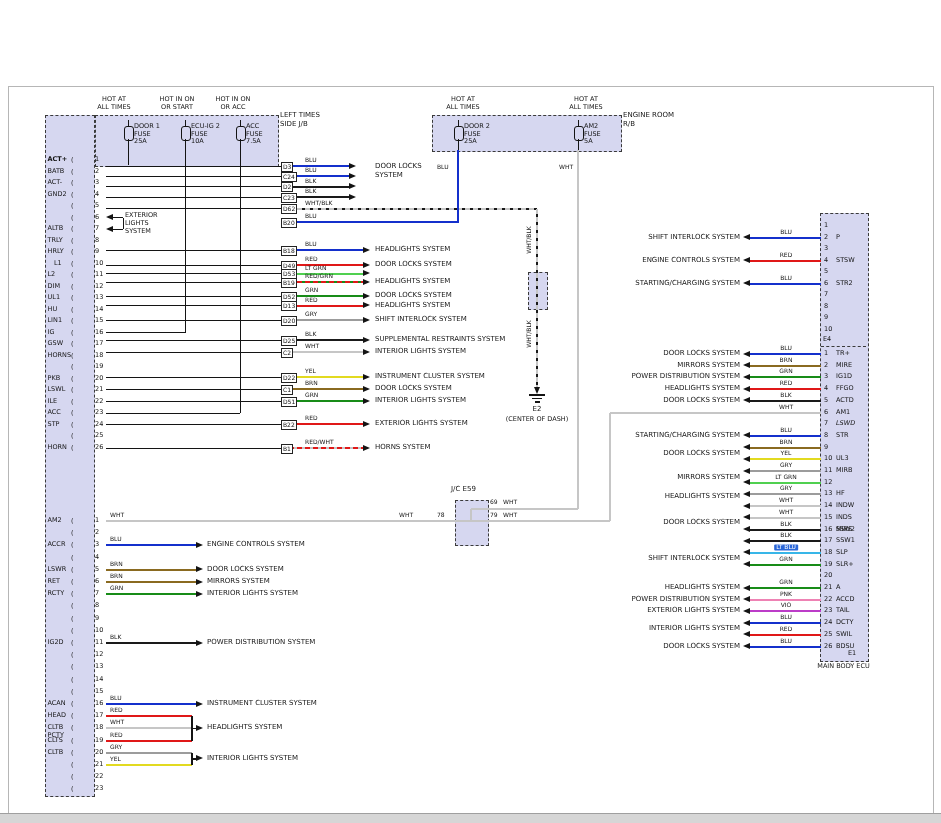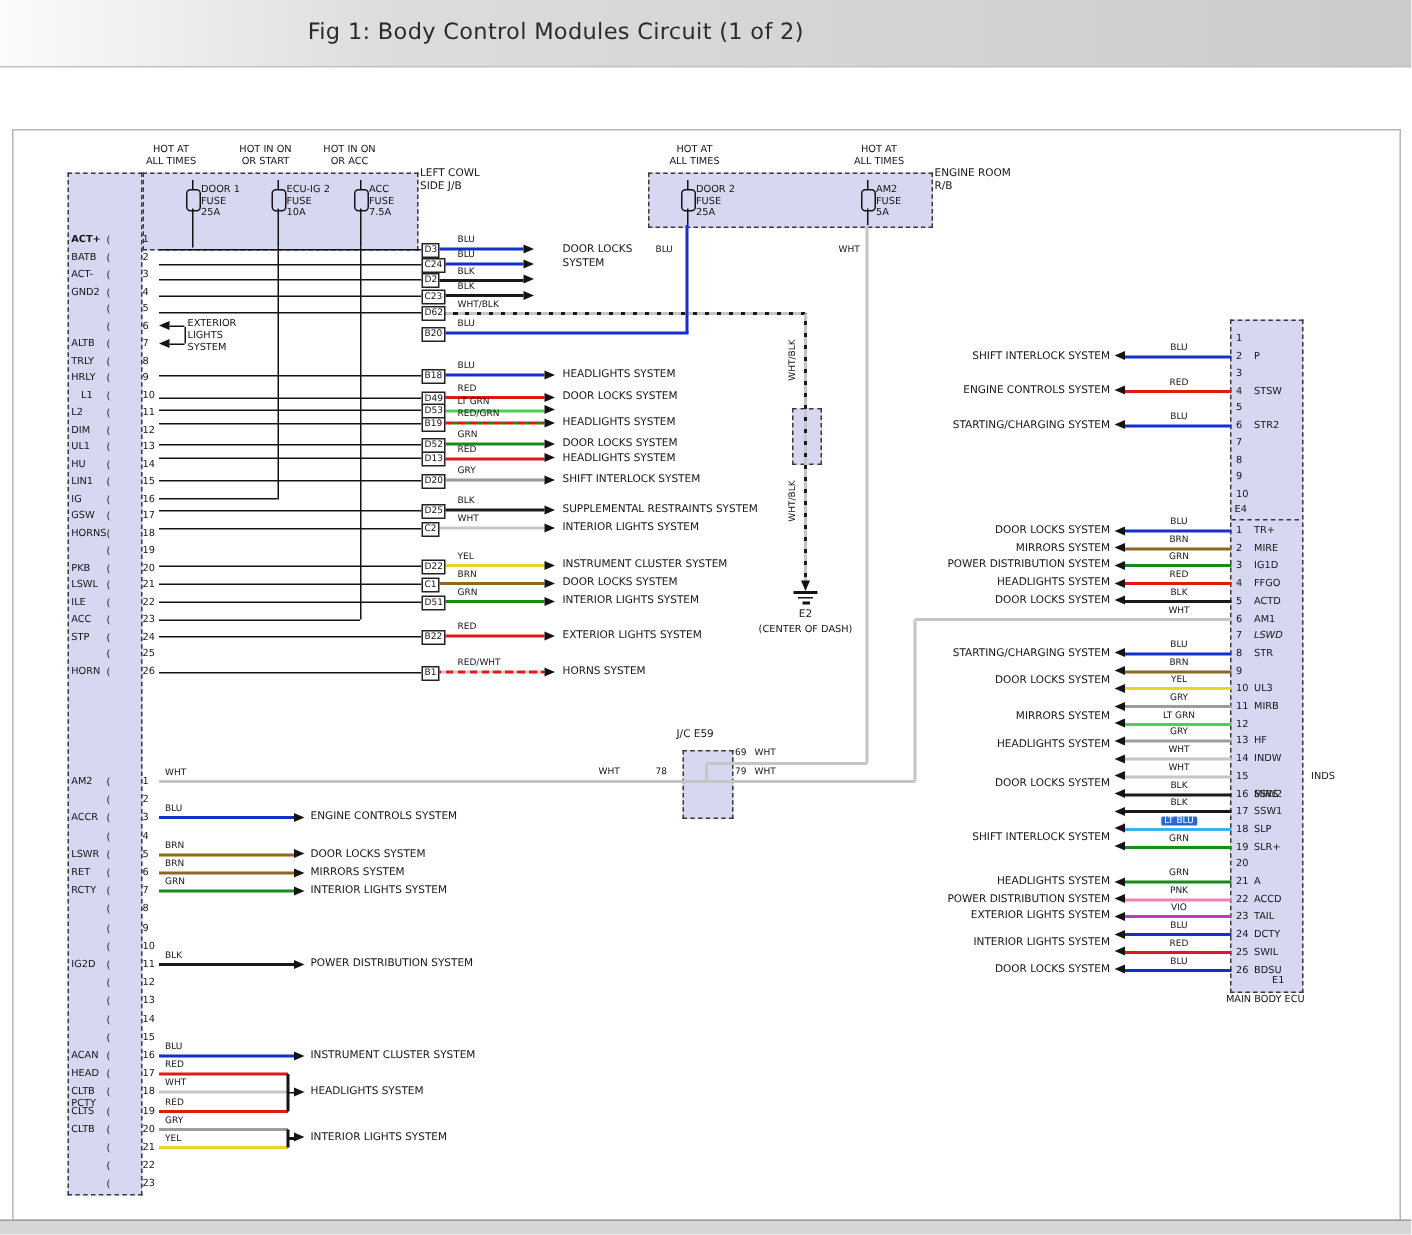--- a/index.html
+++ b/index.html
@@ -22,23 +22,20 @@
   .pinbox{border:1px solid #222;background:#fff;font-size:6px;line-height:6px;
           padding:1px 1px;white-space:nowrap}
   .hl{background:#2b67d8;color:#fff;padding:0 2px;border-radius:1px}
   .pbr{font-size:6.5px;line-height:8px;color:#222}
   .pbr::after{content:"("}
 </style>
 </head>
 <body>
 <div id="app">
 
-<div class="bar-top">
-  <div class="title">Fig 1: Body Control Modules Circuit (1 of 2)</div>
-</div>
 <div class="frame"></div>
 <div id="diagram">
       <div class="lav" style="left: 45px; top: 115px; width: 48px; height: 680px;"></div>
       <div class="lav" style="left: 820px; top: 213px; width: 47px; height: 447px;"></div>
       <div style="left: 821px; top: 346px; width: 45px; height: 0px; border-top: 1px dashed rgb(58, 58, 58);"></div>
       <div class="lav" style="left: 95px; top: 115px; width: 182px; height: 50px;"></div>
       <div class="lav" style="left: 432px; top: 115px; width: 188px; height: 35px;"></div>
       <div class="lav" style="left: 528px; top: 272px; width: 18px; height: 36px;"></div>
       <div class="lav" style="left: 455px; top: 500px; width: 32px; height: 44px;"></div>
       <div style="left: 106px; top: 165.5px; width: 175px; height: 1px; background: rgb(20, 20, 20);"></div>
@@ -412,21 +409,21 @@
       <div class="txt" style="left: 836px; top: 459.3px; transform: translate(0%, -50%); font-size: 6.5px;">UL3</div>
       <div class="txt" style="left: 824px; top: 471px; transform: translate(0%, -50%); font-size: 6.5px;">11</div>
       <div class="txt" style="left: 836px; top: 471px; transform: translate(0%, -50%); font-size: 6.5px;">MIRB</div>
       <div class="txt" style="left: 824px; top: 482.7px; transform: translate(0%, -50%); font-size: 6.5px;">12</div>
       <div class="txt" style="left: 836px; top: 482.7px; transform: translate(0%, -50%); font-size: 6.5px; margin-top: 47px;">MIRS</div>
       <div class="txt" style="left: 824px; top: 494.4px; transform: translate(0%, -50%); font-size: 6.5px;">13</div>
       <div class="txt" style="left: 836px; top: 494.4px; transform: translate(0%, -50%); font-size: 6.5px;">HF</div>
       <div class="txt" style="left: 824px; top: 506.1px; transform: translate(0%, -50%); font-size: 6.5px;">14</div>
       <div class="txt" style="left: 836px; top: 506.1px; transform: translate(0%, -50%); font-size: 6.5px;">INDW</div>
       <div class="txt" style="left: 824px; top: 517.8px; transform: translate(0%, -50%); font-size: 6.5px;">15</div>
-      <div class="txt" style="left: 836px; top: 517.8px; transform: translate(0%, -50%); font-size: 6.5px; margin-left: 38px;">INDS</div>
+      <div class="txt" style="left: 836px; top: 517.8px; transform: translate(0%, -50%); font-size: 6.5px;">INDS</div>
       <div class="txt" style="left: 824px; top: 529.5px; transform: translate(0%, -50%); font-size: 6.5px;">16</div>
       <div class="txt" style="left: 836px; top: 529.5px; transform: translate(0%, -50%); font-size: 6.5px;">SSW2</div>
       <div class="txt" style="left: 824px; top: 541.2px; transform: translate(0%, -50%); font-size: 6.5px;">17</div>
       <div class="txt" style="left: 836px; top: 541.2px; transform: translate(0%, -50%); font-size: 6.5px;">SSW1</div>
       <div class="txt" style="left: 824px; top: 552.9px; transform: translate(0%, -50%); font-size: 6.5px;">18</div>
       <div class="txt" style="left: 836px; top: 552.9px; transform: translate(0%, -50%); font-size: 6.5px;">SLP</div>
       <div class="txt" style="left: 824px; top: 564.6px; transform: translate(0%, -50%); font-size: 6.5px;">19</div>
       <div class="txt" style="left: 836px; top: 564.6px; transform: translate(0%, -50%); font-size: 6.5px;">SLR+</div>
       <div class="txt" style="left: 824px; top: 576.3px; transform: translate(0%, -50%); font-size: 6.5px;">20</div>
       <div class="txt" style="left: 824px; top: 588px; transform: translate(0%, -50%); font-size: 6.5px;">21</div>
@@ -525,21 +522,21 @@
       <div class="txt" style="left: 740px; top: 478px; transform: translate(-100%, -50%);">MIRRORS SYSTEM</div>
       <div class="txt" style="left: 740px; top: 497px; transform: translate(-100%, -50%);">HEADLIGHTS SYSTEM</div>
       <div class="txt" style="left: 740px; top: 523px; transform: translate(-100%, -50%);">DOOR LOCKS SYSTEM</div>
       <div class="txt" style="left: 740px; top: 558.8px; transform: translate(-100%, -50%);">SHIFT INTERLOCK SYSTEM</div>
       <div class="txt" style="left: 740px; top: 588px; transform: translate(-100%, -50%);">HEADLIGHTS SYSTEM</div>
       <div class="txt" style="left: 740px; top: 599.7px; transform: translate(-100%, -50%);">POWER DISTRIBUTION SYSTEM</div>
       <div class="txt" style="left: 740px; top: 611.4px; transform: translate(-100%, -50%);">EXTERIOR LIGHTS SYSTEM</div>
       <div class="txt" style="left: 740px; top: 629px; transform: translate(-100%, -50%);">INTERIOR LIGHTS SYSTEM</div>
       <div class="txt" style="left: 740px; top: 646.5px; transform: translate(-100%, -50%);">DOOR LOCKS SYSTEM</div>
       <div class="txt" style="left: 843.5px; top: 663px; transform: translate(-50%, 0%); font-size: 6.5px;">MAIN BODY ECU</div>
-      <div class="txt" style="left: 280px; top: 112px; transform: translate(0%, 0%);">LEFT COWL</div>
+      <div class="txt" style="left: 280px; top: 112px; transform: translate(0%, 0%);">LEFT TIMES</div>
       <div class="txt" style="left: 280px; top: 120.5px; transform: translate(0%, 0%);">SIDE J/B</div>
       <div style="left: 127.5px; top: 120px; width: 1px; height: 6px; background: rgb(20, 20, 20);"></div>
       <div style="left: 124px; top: 126px; width: 8px; height: 13px; border: 1px solid rgb(20, 20, 20); border-radius: 3px;"></div>
       <div style="left: 127.5px; top: 139px; width: 1px; height: 26px; background: rgb(20, 20, 20);"></div>
       <div class="txt" style="left: 134px; top: 123px; transform: translate(0%, 0%); font-size: 6.5px;">DOOR 1</div>
       <div class="txt" style="left: 134px; top: 130.5px; transform: translate(0%, 0%); font-size: 6.5px;">FUSE</div>
       <div class="txt" style="left: 134px; top: 138px; transform: translate(0%, 0%); font-size: 6.5px;">25A</div>
       <div style="left: 184.5px; top: 120px; width: 1px; height: 6px; background: rgb(20, 20, 20);"></div>
       <div style="left: 181px; top: 126px; width: 8px; height: 13px; border: 1px solid rgb(20, 20, 20); border-radius: 3px;"></div>
       <div style="left: 184.5px; top: 139px; width: 1px; height: 26px; background: rgb(20, 20, 20);"></div>

